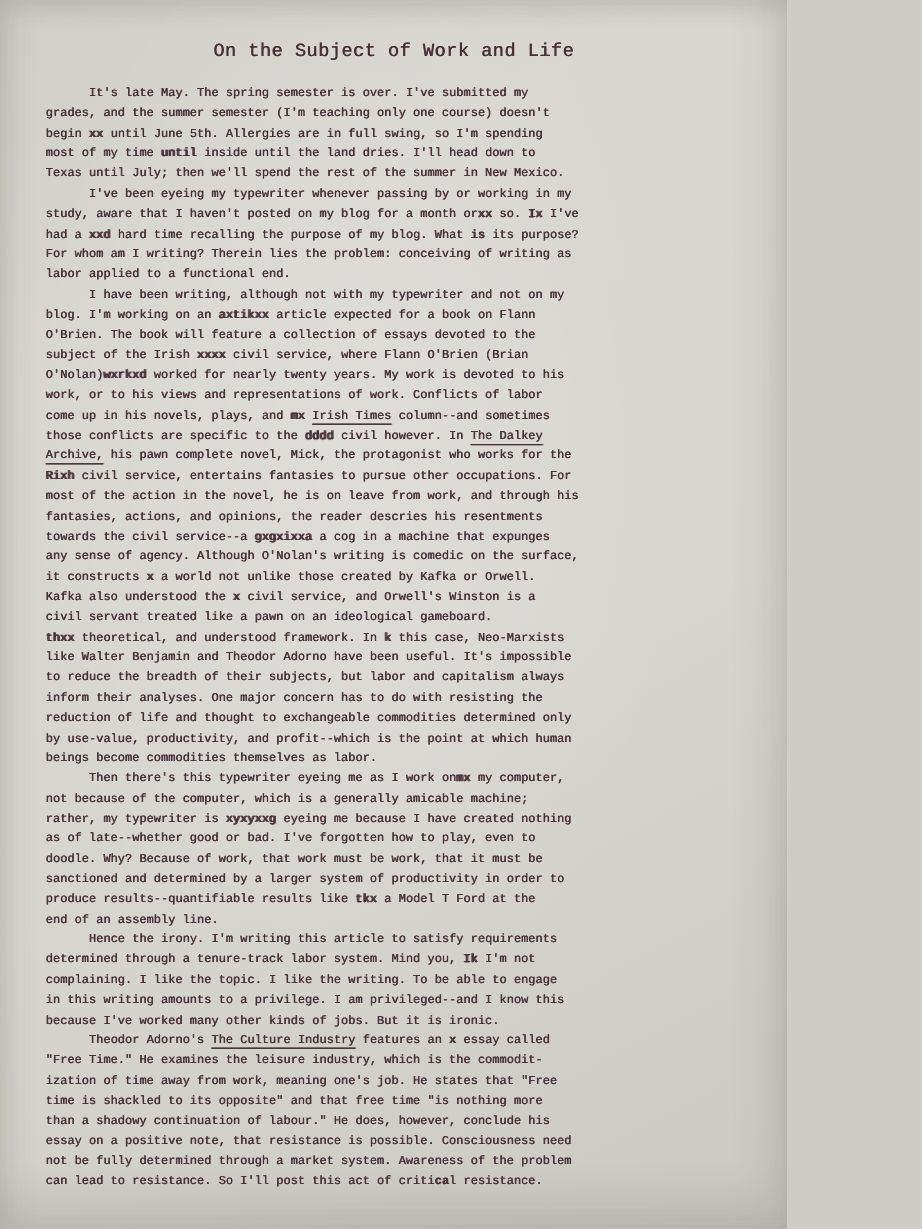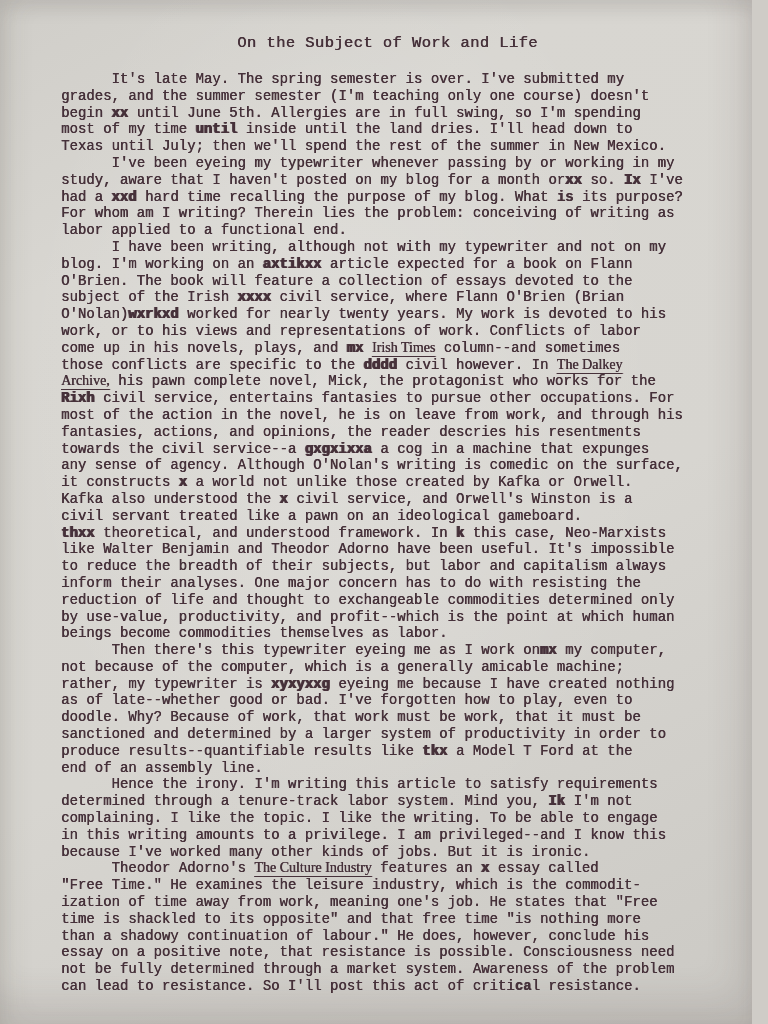--- a/index.html
+++ b/index.html
@@ -8,68 +8,66 @@
   }
   * { box-sizing: border-box; }
   html, body { margin: 0; padding: 0; }
   body {
     width: 768px; height: 1024px; overflow: hidden;
     background: #cfccc7;
     font-family: "Liberation Mono", "DejaVu Sans Mono", monospace;
   }
   .page {
     position: relative;
-    width: 752px; height: 1024px;
+    width: 656px; height: 1024px;
     background:
       radial-gradient(ellipse at 45% 38%, rgba(255,255,255,0.18) 0%, rgba(255,255,255,0) 55%),
       linear-gradient(152deg, #d0cec9 0%, #d8d6d1 22%, #d7d5d0 58%, #cbc9c4 100%);
     background-color: var(--paper);
     box-shadow:
       inset 0 10px 16px rgba(70,60,55,0.10),
       inset 16px 0 22px rgba(70,60,55,0.06),
       inset -14px -26px 34px rgba(70,60,55,0.12);
     color: var(--ink);
-    padding-left: 23px;
   }
   .doc-title {
     margin: 0;
     padding-top: 34px;
     text-align: center;
     font-size: 15.5px;
     font-weight: normal;
     letter-spacing: 0.4px;
     text-shadow: 0.45px 0 0 currentColor;
   }
   .doc-body {
     padding: 19px 0 0 38px;
     width: 730px;
-    font-size: 14px;
+    font-size: 10px;
     line-height: 16.8px;
     text-shadow: 0.38px 0 0 currentColor;
   }
   .doc-body p {
     margin: 0;
     white-space: pre-wrap;
   }
   
   .x {
-    font-weight: bold;
+    font-weight: normal;
     text-shadow: 0.8px 0 currentColor, -0.6px 0 rgba(70,49,58,0.65), 0 0.4px rgba(70,49,58,0.5);
   }
   
   .b {
     font-weight: bold;
     text-shadow: 0.5px 0 currentColor;
   }
   
   .u {
     text-decoration: underline;
     text-decoration-thickness: 1.4px;
     text-underline-offset: 3.5px;
-    font-family: Liberation Serif, serif;
   }
 </style>
 </head>
 <body>
 
 <div class="page">
   <h1 class="doc-title">On the Subject of Work and Life</h1>
   <main class="doc-body" id="doc-body">
       <p><span>      It's late May. The spring semester is over. I've submitted my
 grades, and the summer semester (I'm teaching only one course) doesn't

